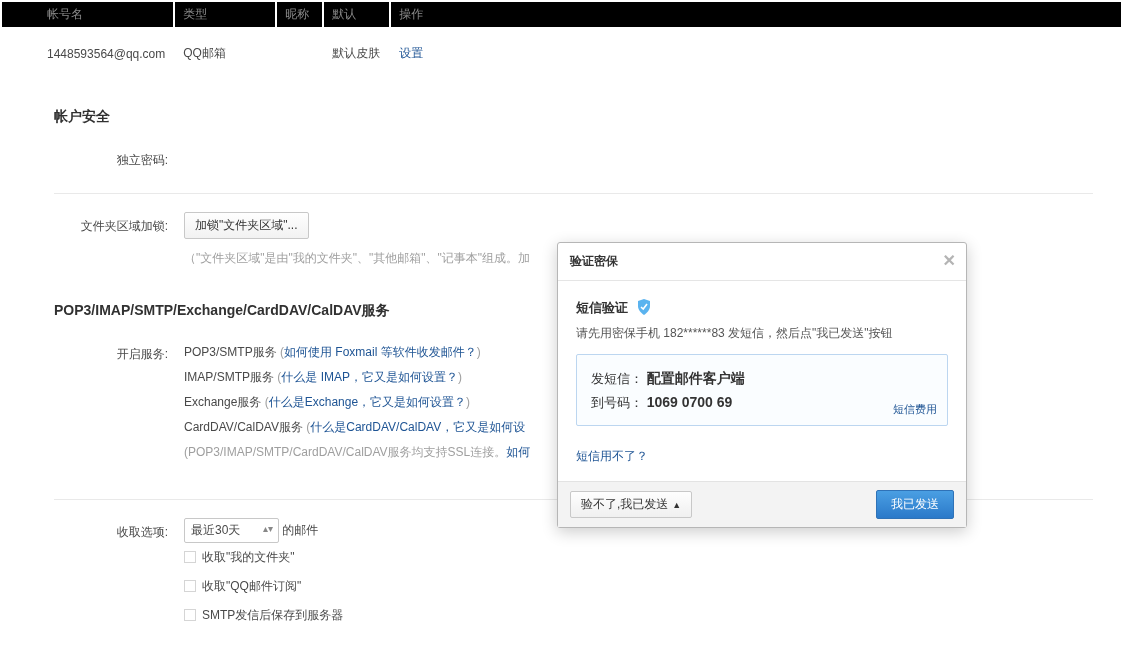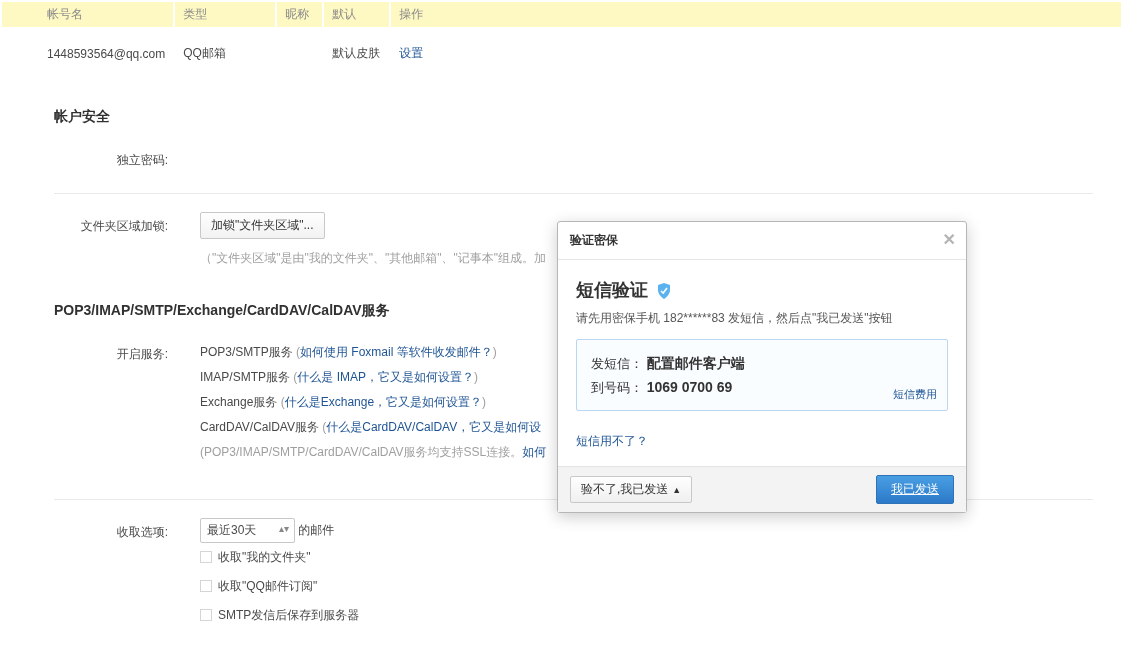--- a/index.html
+++ b/index.html
@@ -13,21 +13,21 @@
     position: relative;
     overflow: hidden;
   }
   a { color: #1e5494; text-decoration: none; }
 
   
   .account-table {
     width: 100%;
   }
   .account-table thead th {
-    background: #fef9c3;
+    background: #000000;
     color: #8a8a8a;
     font-weight: normal;
     text-align: left;
     padding: 4px 8px;
     font-size: 12px;
   }
   .th1 { width: 170px; padding-left: 45px !important; }
   .th2 { width: 100px; }
   .th3 { width: 45px; }
   .th4 { width: 65px; }
@@ -45,21 +45,20 @@
   .section-title {
     font-size: 14px;
     font-weight: bold;
     color: #313131;
     padding: 18px 0 14px 0;
   }
   .row {
     display: flex;
     align-items: flex-start;
     padding: 6px 0;
-    gap: 16px;
   }
   .row-label {
     width: 130px;
     text-align: right;
     color: #494949;
     padding-right: 16px;
     padding-top: 6px;
   }
   .row-body {
     flex: 1;
@@ -118,21 +117,21 @@
     border:1px solid #d5d5d5;
     margin-right:6px;
     vertical-align:-2px;
     background:#fff;
   }
   .chk-line { padding:6px 0; font-size:12px; }
 
   
   .modal {
     position: absolute;
-    top: 221px;
+    top: 242px;
     left: 557px;
     width: 410px;
     background: #fff;
     border: 1px solid #b6b6b6;
     box-shadow: 0 4px 16px rgba(0,0,0,.2);
     border-radius: 3px;
   }
   .modal-header {
     padding: 10px 12px;
     border-bottom: 1px solid #e5e5e5;
@@ -145,21 +144,21 @@
     right: 10px; top: 8px;
     color: #b4b4b4;
     font-size: 16px;
     cursor: pointer;
   }
   .modal-body {
     padding: 18px 18px 16px 18px;
   }
   .mb-title {
     font-weight: bold;
-    font-size: 18px;
+    font-size: 13px;
     color: #333;
     display:inline-block;
   }
   .shield {
     display:inline-block;
     width:14px; height:16px;
     margin-left:6px;
     vertical-align:-3px;
   }
   .mb-desc {
@@ -207,21 +206,20 @@
   }
   .caret-up { font-size:9px; margin-left:4px; }
   .btn-primary {
     border: 1px solid #2f72b7;
     background: linear-gradient(#4a9fe3,#2b79c9);
     color: #fff;
     padding: 5px 14px;
     font-size: 12px;
     border-radius: 2px;
     cursor: pointer;
-    text-decoration: underline;
   }
 </style>
 </head>
 <body>
 
 <table class="account-table">
   <thead>
     <tr>
       <th class="th1">帐号名</th>
       <th class="th2">类型</th>

